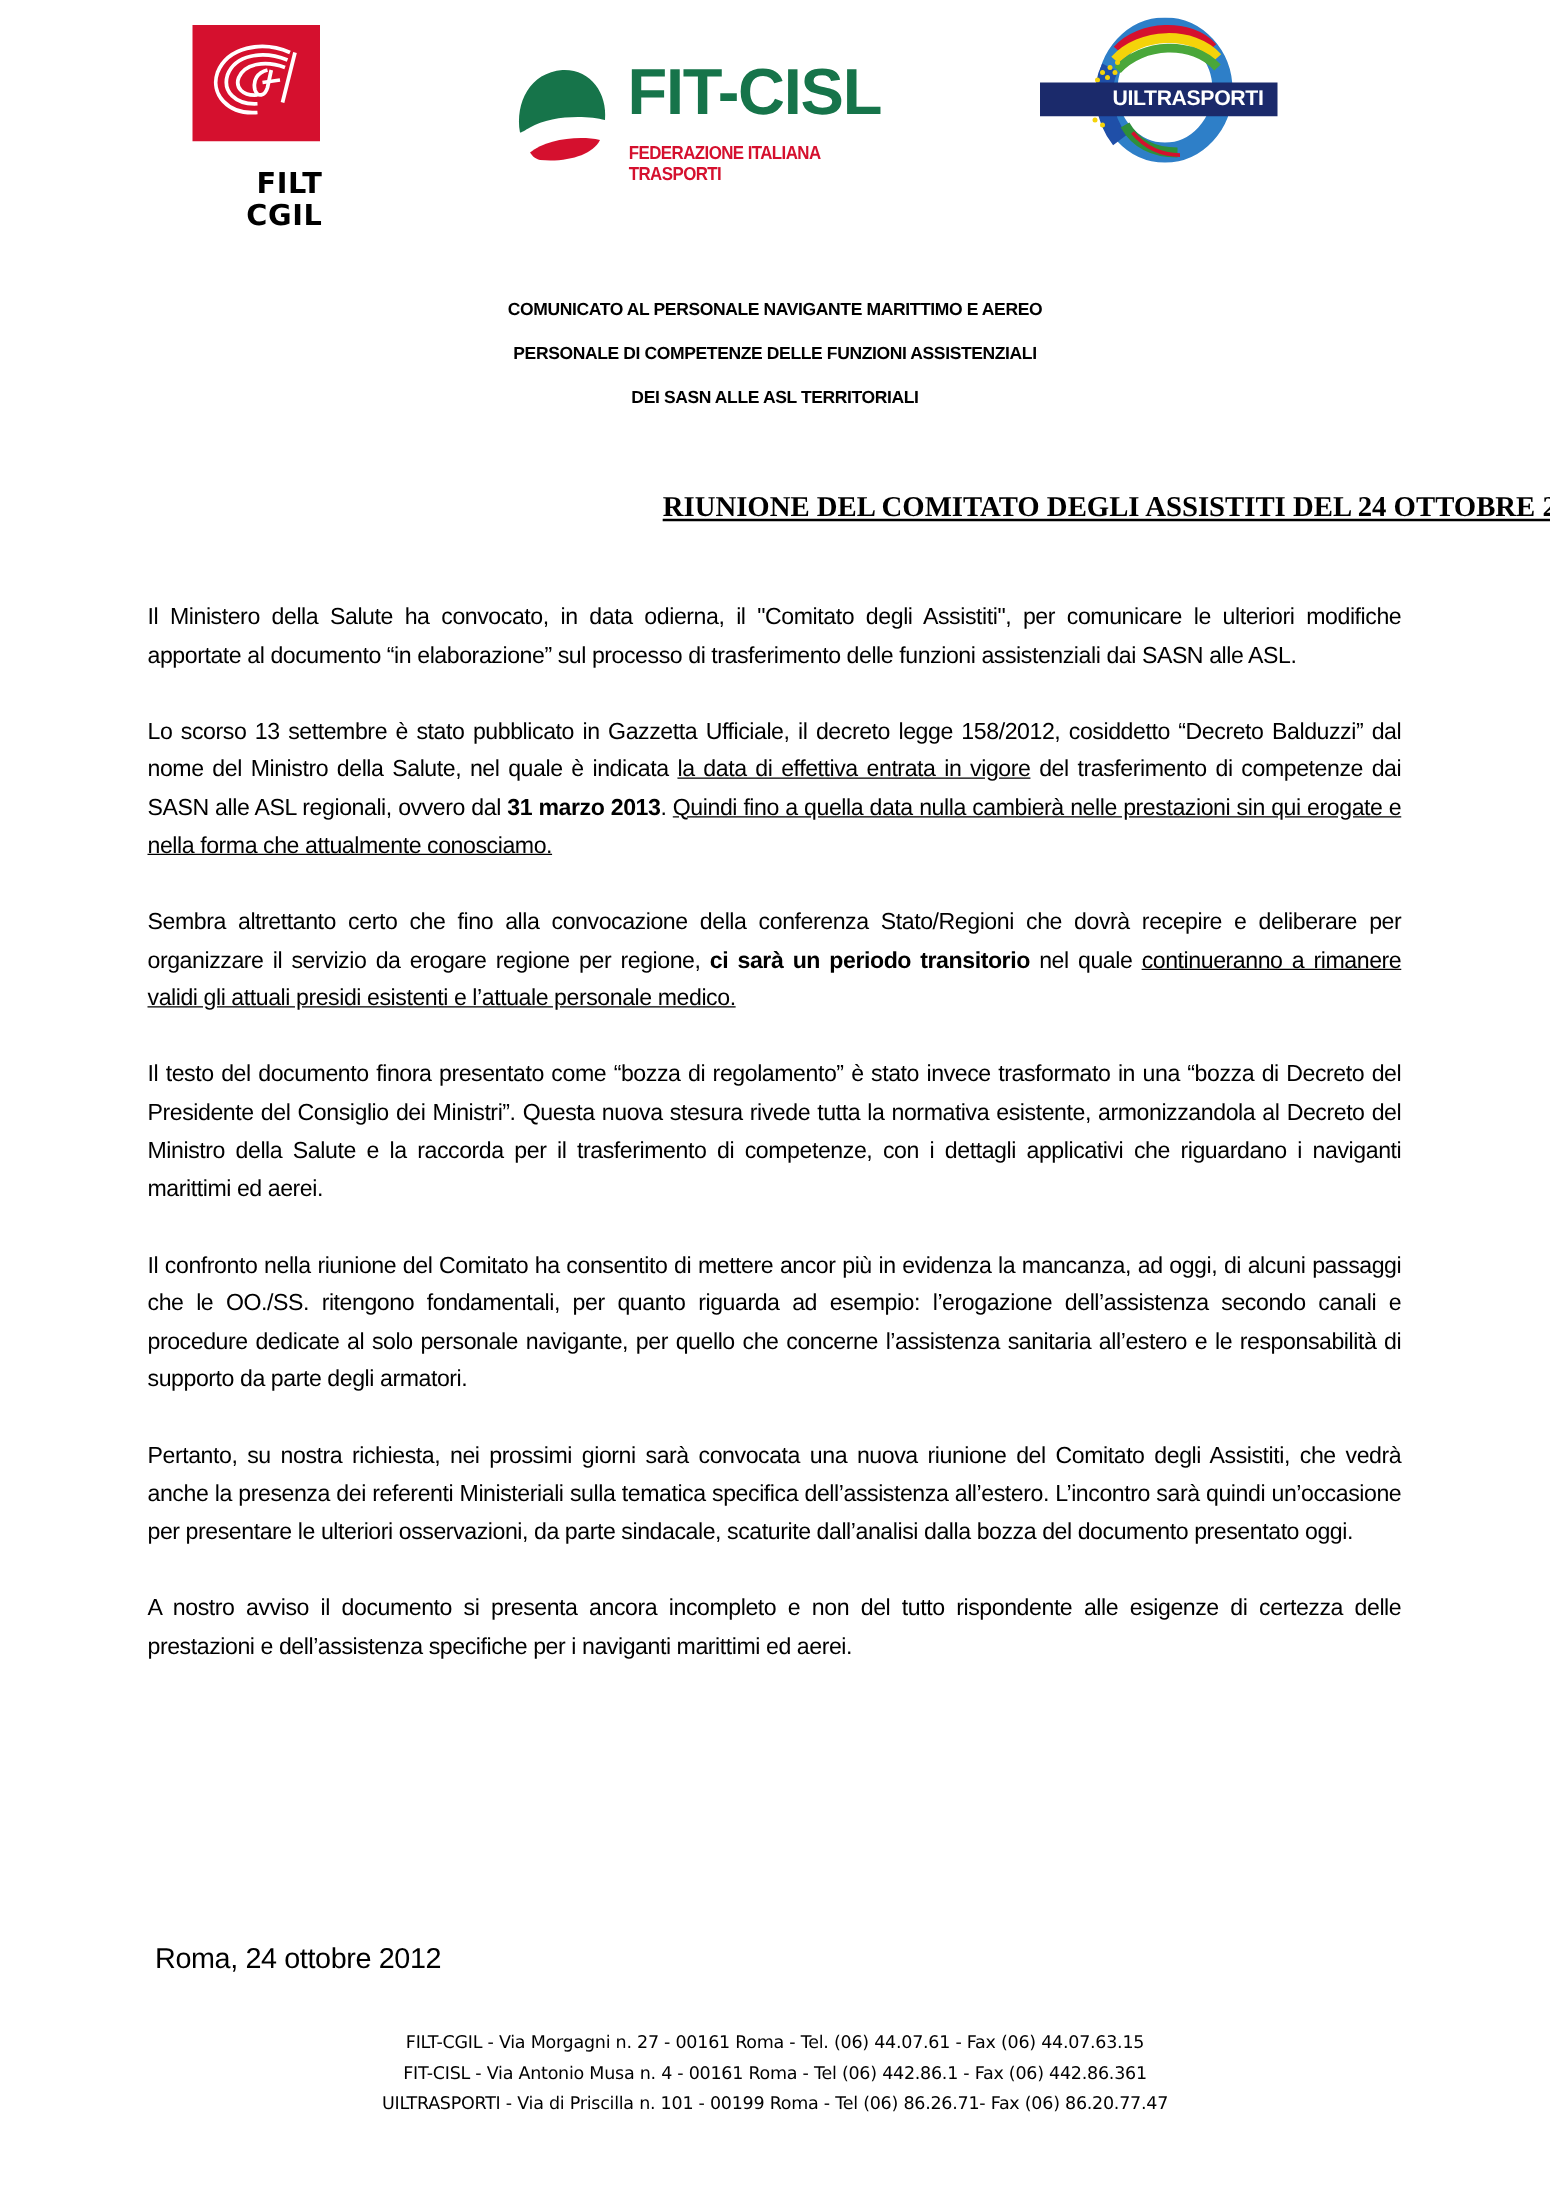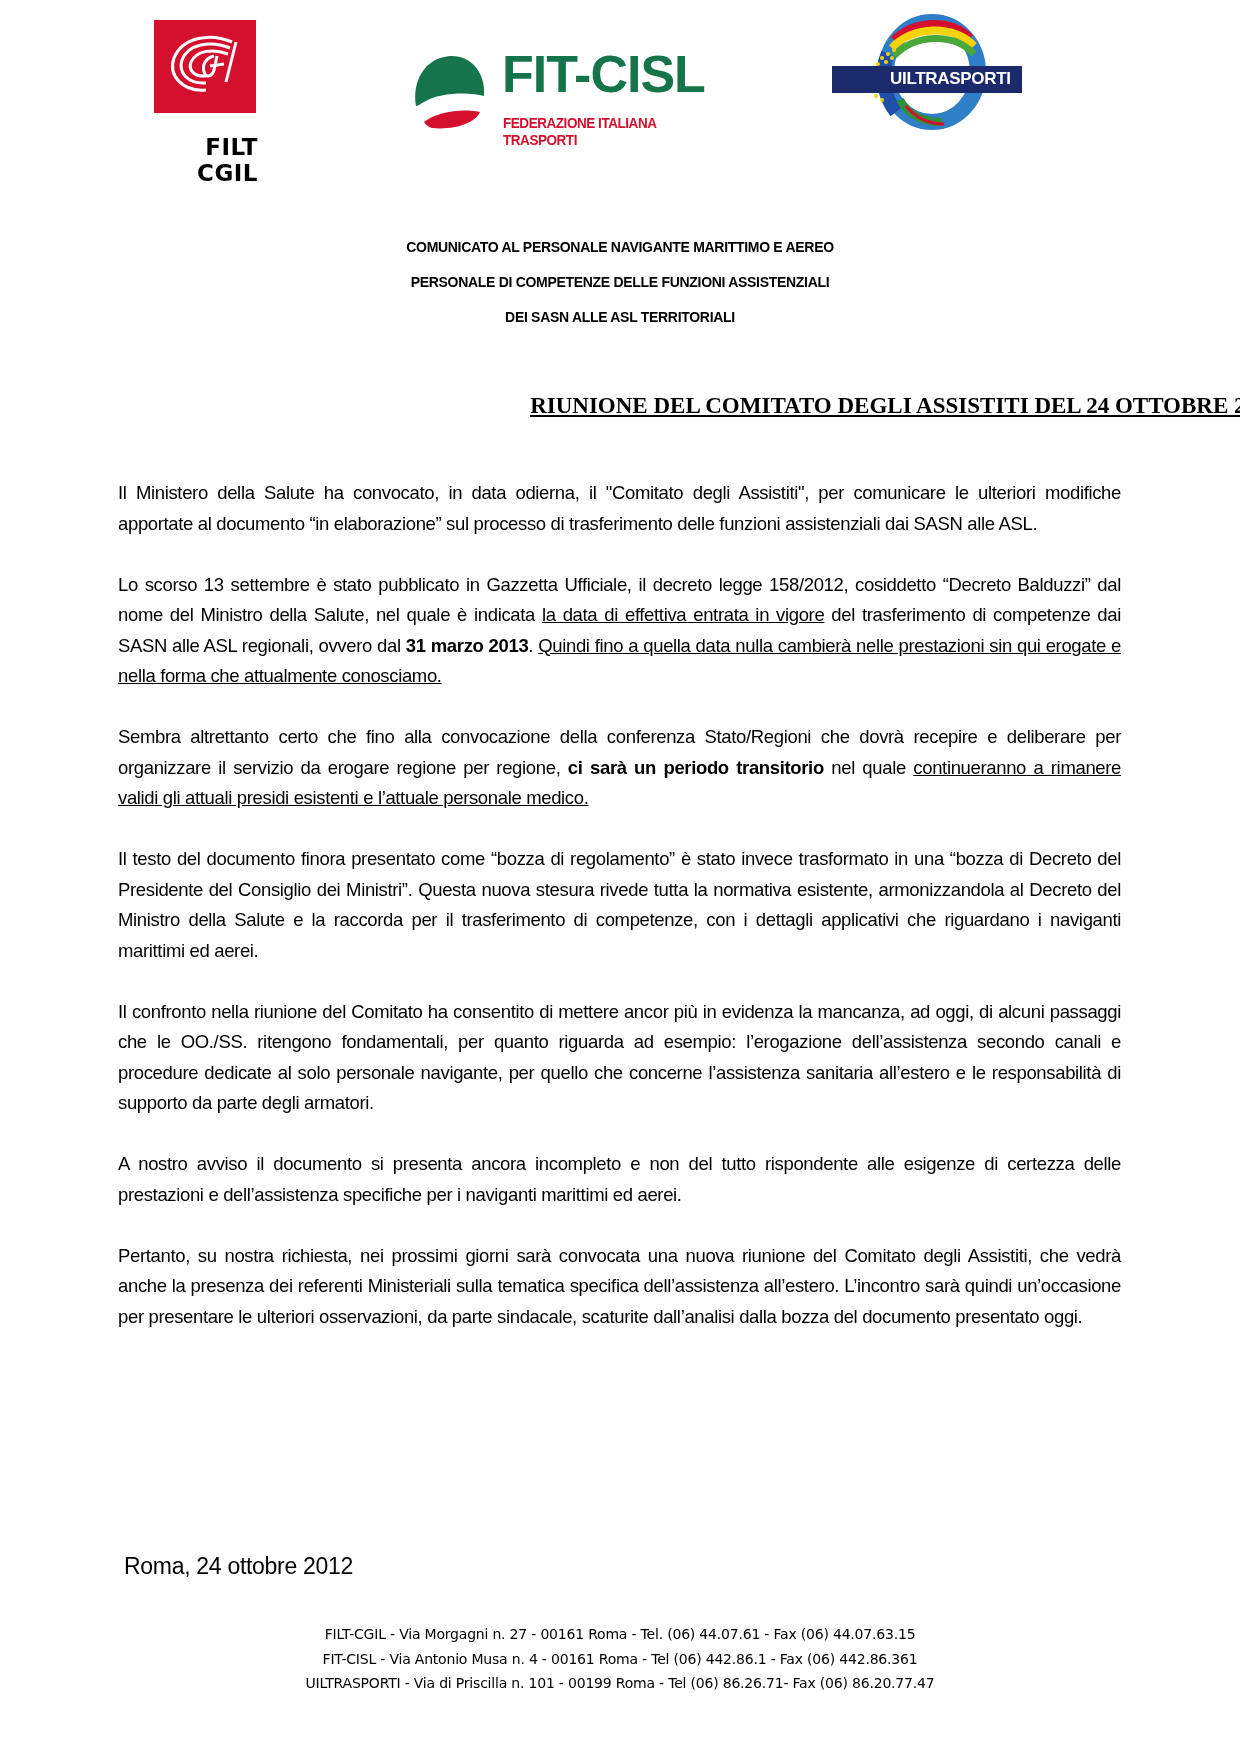--- a/index.html
+++ b/index.html
@@ -110,22 +110,22 @@
 
   <div class="body">
     <p>Il Ministero della Salute ha convocato, in data odierna, il "Comitato degli Assistiti", per comunicare le ulteriori modifiche apportate al documento “in elaborazione” sul processo di trasferimento delle funzioni assistenziali dai SASN alle ASL.</p>
 
     <p><span>Lo scorso 13 settembre è stato pubblicato in Gazzetta Ufficiale, il decreto legge 158/2012, cosiddetto “Decreto Balduzzi” dal nome del Ministro della Salute, nel quale è indicata </span><span class="u">la data di effettiva entrata in vigore</span><span> del trasferimento di competenze dai SASN alle ASL regionali, ovvero dal </span><span class="b">31 marzo 2013</span><span>. </span><span class="u">Quindi fino a quella data nulla cambierà nelle prestazioni sin qui erogate e nella forma che attualmente conosciamo.</span></p>
 
     <p><span>Sembra altrettanto certo che fino alla convocazione della conferenza Stato/Regioni che dovrà recepire e deliberare per organizzare il servizio da erogare regione per regione, </span><span class="b">ci sarà un periodo transitorio</span><span> nel quale </span><span class="u">continueranno a rimanere validi gli attuali presidi esistenti e l’attuale personale medico.</span></p>
 
     <p>Il testo del documento finora presentato come “bozza di regolamento” è stato invece trasformato in una “bozza di Decreto del Presidente del Consiglio dei Ministri”. Questa nuova stesura rivede tutta la normativa esistente, armonizzandola al Decreto del Ministro della Salute e la raccorda per il trasferimento di competenze, con i dettagli applicativi che riguardano i naviganti marittimi ed aerei.</p>
     <p>Il confronto nella riunione del Comitato ha consentito di mettere ancor più in evidenza la mancanza, ad oggi, di alcuni passaggi che le OO./SS. ritengono fondamentali, per quanto riguarda ad esempio: l’erogazione dell’assistenza secondo canali e procedure dedicate al solo personale navigante, per quello che concerne l’assistenza sanitaria all’estero e le responsabilità di supporto da parte degli armatori.</p>
+    <p>Pertanto, su nostra richiesta, nei prossimi giorni sarà convocata una nuova riunione del Comitato degli Assistiti, che vedrà anche la presenza dei referenti Ministeriali sulla tematica specifica dell’assistenza all’estero. L’incontro sarà quindi un’occasione per presentare le ulteriori osservazioni, da parte sindacale, scaturite dall’analisi dalla bozza del documento presentato oggi.</p>
     <p>A nostro avviso il documento si presenta ancora incompleto e non del tutto rispondente alle esigenze di certezza delle prestazioni e dell’assistenza specifiche  per i naviganti marittimi ed aerei.</p>
-    <p>Pertanto, su nostra richiesta, nei prossimi giorni sarà convocata una nuova riunione del Comitato degli Assistiti, che vedrà anche la presenza dei referenti Ministeriali sulla tematica specifica dell’assistenza all’estero. L’incontro sarà quindi un’occasione per presentare le ulteriori osservazioni, da parte sindacale, scaturite dall’analisi dalla bozza del documento presentato oggi.</p>
   </div>
 
   <div class="date">Roma, 24 ottobre 2012</div>
 
   <div class="footer">
     <div>FILT-CGIL - Via Morgagni n. 27 - 00161 Roma - Tel. (06) 44.07.61 - Fax (06) 44.07.63.15</div>
     <div>FIT-CISL - Via Antonio Musa n. 4 - 00161 Roma - Tel (06) 442.86.1 - Fax (06) 442.86.361</div>
     <div>UILTRASPORTI - Via di Priscilla n. 101 - 00199 Roma - Tel (06) 86.26.71- Fax (06) 86.20.77.47</div>
   </div>
 </div>

